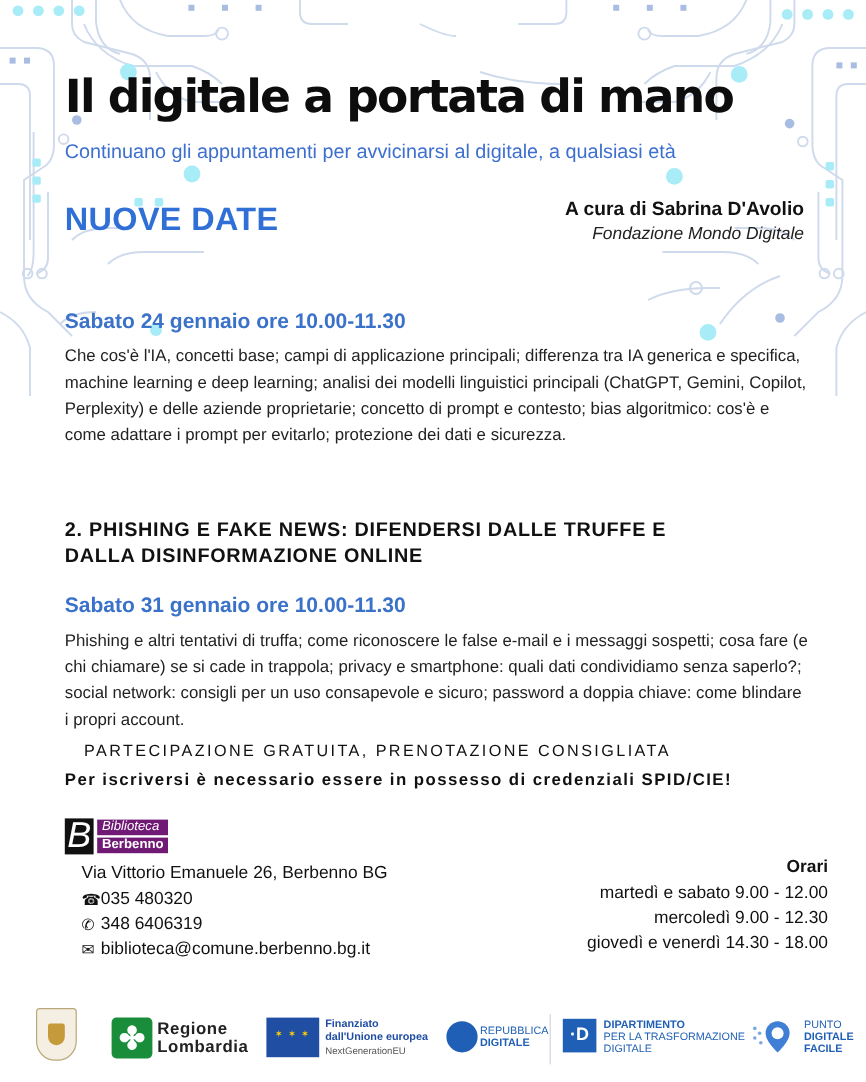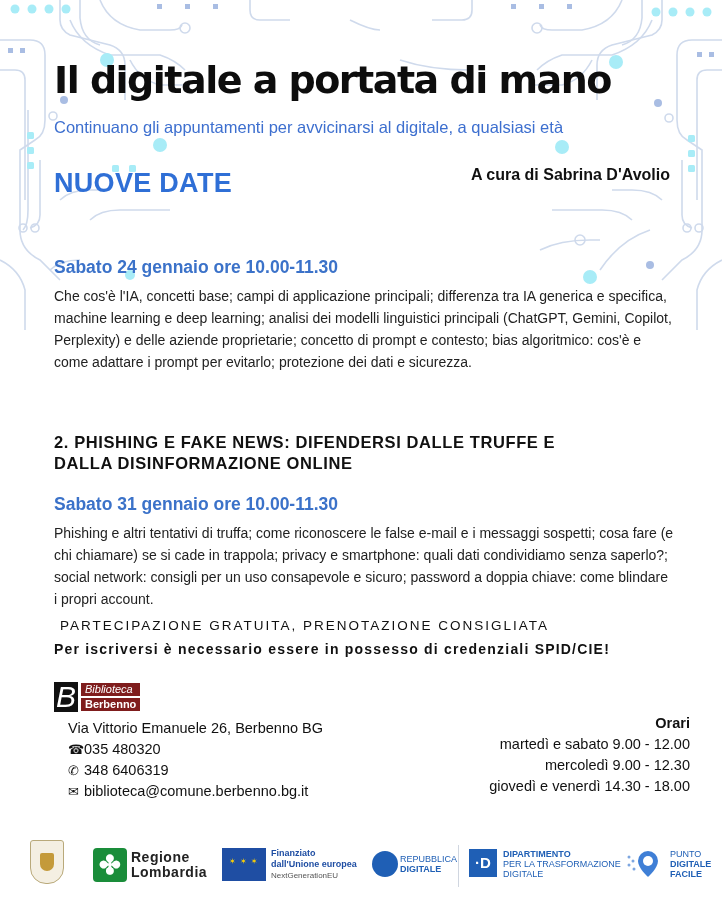--- a/index.html
+++ b/index.html
@@ -13,26 +13,26 @@
   .nuove { position:absolute; left:54px; top:168px; font-size:27px; font-weight:bold; color:#2f6fd6; letter-spacing:0.3px; }
   .curator { position:absolute; right:52px; top:166px; text-align:right; }
   .curator .name { font-size:16px; font-weight:bold; color:#111; }
   .curator .org { font-size:14.5px; font-style:italic; color:#222; margin-top:3px; }
   .event { position:absolute; left:54px; width:620px; }
   .event h2 { margin:0; font-size:16.5px; font-weight:bold; line-height:21px; letter-spacing:0.6px; color:#111; }
   .event .date { font-size:17.5px; font-weight:bold; color:#3b72c9; margin-top:20px; }
   .event p { margin:7px 0 0 0; font-size:14px; line-height:22px; color:#222; }
   .ev1 { top:237px; }
   .ev2 { top:432px; }
-  .notice1 { position:absolute; left:60px; top:618px; font-size:13.5px; letter-spacing:2px; color:#111; }
+  .notice1 { position:absolute; left:70px; top:618px; font-size:13.5px; letter-spacing:2px; color:#111; }
   .notice2 { position:absolute; left:54px; top:641px; font-size:14px; font-weight:bold; letter-spacing:1.2px; color:#111; }
   .lib-logo { position:absolute; left:54px; top:682px; display:flex; align-items:center; }
   .lib-b { width:24px; height:30px; background:#111; color:#fff; font-size:30px; line-height:30px; text-align:center; font-style:italic; }
   .lib-text { margin-left:3px; display:flex; flex-direction:column; gap:2px; }
-  .lib-text span { background:#7f1d1d; color:#fff; font-size:11px; padding:0 4px; line-height:13px; }
+  .lib-text span { background:#701a75; color:#fff; font-size:11px; padding:0 4px; line-height:13px; }
   .lib-text .l1 { font-style:italic; }
   .lib-text .l2 { font-weight:bold; }
   .contacts { position:absolute; left:54px; top:718px; font-size:14.5px; line-height:21px; color:#111; }
   .contacts .row { display:flex; align-items:center;margin-left:14px; }
   .contacts .ico { width:16px; display:inline-block; font-size:13px; }
   .hours { position:absolute; right:32px; top:713px; text-align:right; font-size:14.5px; line-height:21px; color:#111; }
   .hours .h { font-weight:bold; }
   .logos { position:absolute; left:0; top:835px; width:722px; height:55px; }
   .logo { position:absolute; }
   .stemma { left:30px; top:5px; width:32px; height:42px; border:1px solid #b9a97a; border-radius:3px 3px 16px 16px; background:#f4efe2; }
@@ -139,20 +139,21 @@
     <circle cx="650" cy="265" r="4"></circle>
   </g>
 </svg>
 
 <div class="content">
   <div class="title">Il digitale a portata di mano</div>
   <div class="subtitle">Continuano gli appuntamenti per avvicinarsi al digitale, a qualsiasi età</div>
   <div class="nuove">NUOVE DATE</div>
   <div class="curator">
     <div class="name">A cura di Sabrina D'Avolio</div>
+    <div class="org">Fondazione Mondo Digitale</div>
   </div>
 
   <div class="event ev1">
     <div class="date">Sabato 24 gennaio ore 10.00-11.30</div>
     <p>Che cos'è l'IA, concetti base; campi di applicazione principali; differenza tra IA generica e specifica, machine learning e deep learning; analisi dei modelli linguistici principali (ChatGPT, Gemini, Copilot, Perplexity) e delle aziende proprietarie; concetto di prompt e contesto; bias algoritmico: cos'è e come adattare i prompt per evitarlo; protezione dei dati e sicurezza.</p>
   </div>
 
   <div class="event ev2">
     <h2>
       <span>2. PHISHING E FAKE NEWS: DIFENDERSI DALLE TRUFFE E</span><br>

